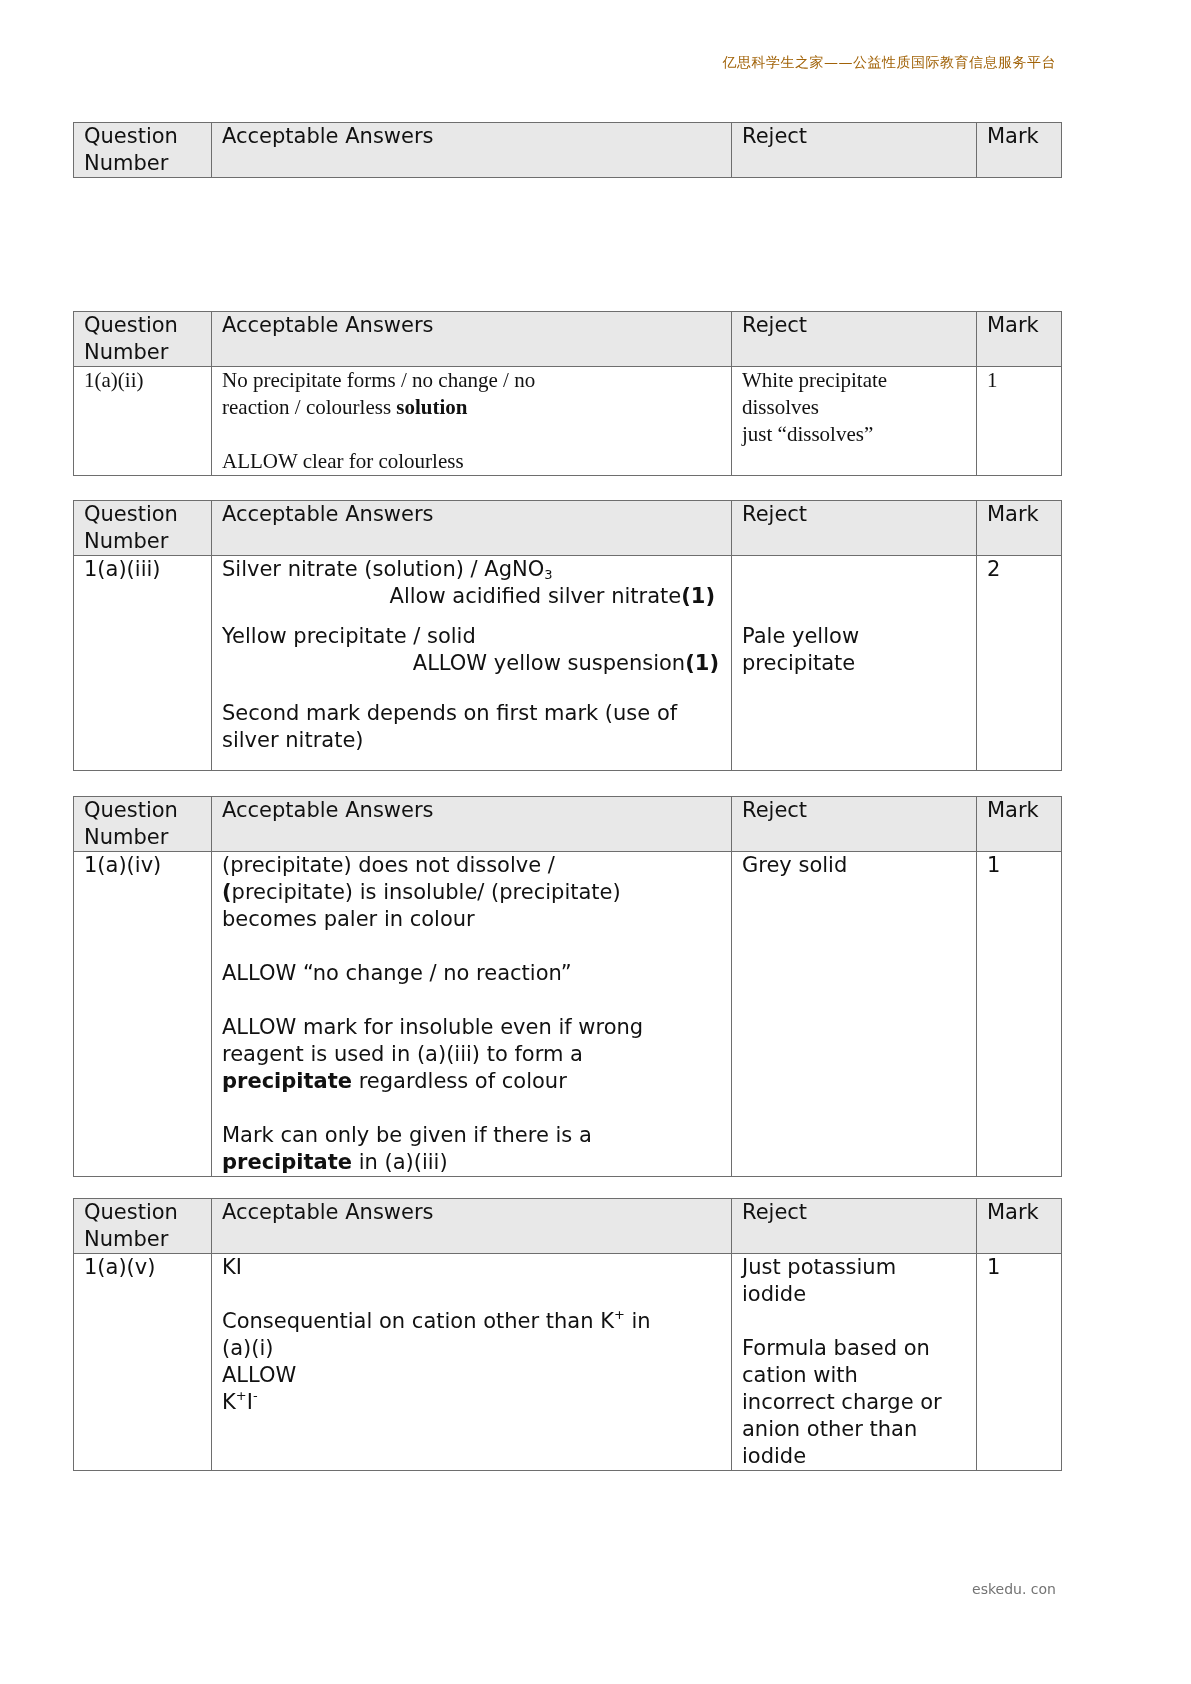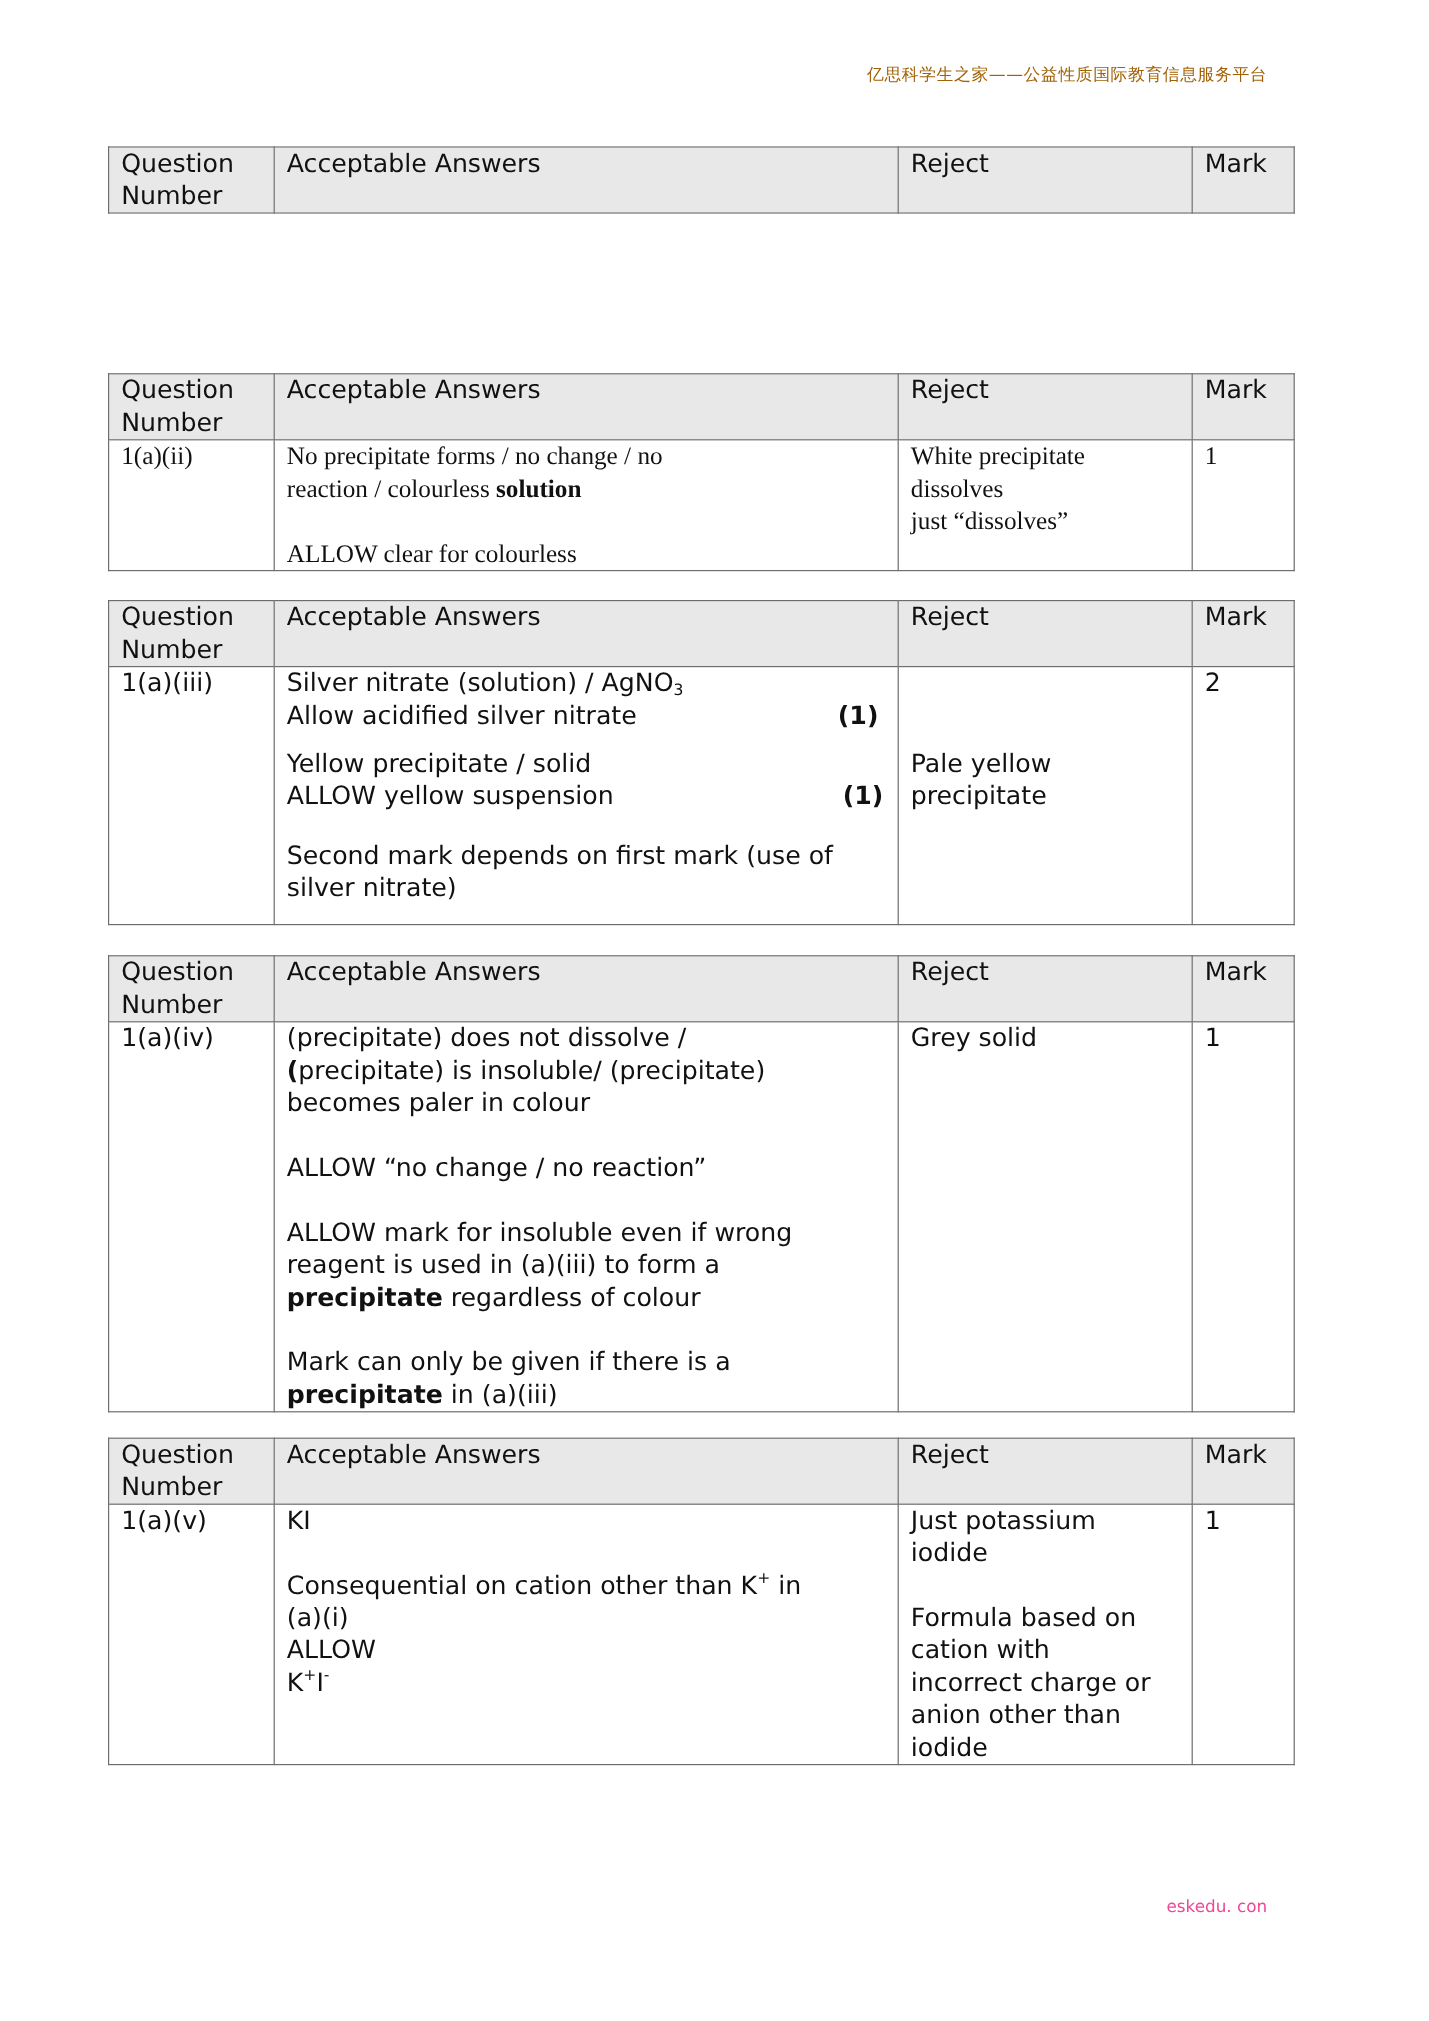--- a/index.html
+++ b/index.html
@@ -7,44 +7,44 @@
     width: 1191px; height: 1684px; position: relative; overflow: hidden;
     font-family: "DejaVu Sans", sans-serif; color: #111;
   }
   .page-header {
     position: absolute; top: 54px; right: 135px;
     font-size: 14px; color: #a16207; letter-spacing: 0.5px;
     font-family: "DejaVu Sans", sans-serif;
   }
   .page-footer {
     position: absolute; top: 1581px; right: 135px;
-    font-size: 14px; color: #ec4899;
+    font-size: 14px; color: #737373;
     font-family: "DejaVu Sans", sans-serif;
   }
   .ms-table {
     position: absolute; left: 73px; width: 988px;
     border-collapse: collapse; table-layout: fixed;
-    font-size: 21px; line-height: 27px; margin-left: 17px;
+    font-size: 21px; line-height: 27px;
   }
   .ms-table td, .ms-table th {
     border: 1.5px solid #6e6e6e; vertical-align: top;
     padding: 0 10px; text-align: left; font-weight: normal;
     overflow: hidden;
   }
   .ms-table th { background: #e8e8e8; height: 54px; padding-top: 0; }
   .ms-table col.c1 { width: 138px; }
   .ms-table col.c2 { width: 520px; }
   .ms-table col.c3 { width: 245px; }
   .ms-table col.c4 { width: 85px; }
   .qnum { font-weight: bold; }
   .mark { font-weight: bold; }
   .b { font-weight: bold; }
   .line { display: block; min-height: 27px; white-space: nowrap; }
   .blank { display: block; height: 27px; }
-  .subline { display: flex; justify-content: space-between; white-space: nowrap; }
+  .subline { display: flex; justify-content: flex-end; white-space: nowrap; }
   .subline .pt { font-weight: bold; padding-right: 2px; }
   sup { font-size: 13px; vertical-align: 9px; line-height: 0; }
   sub { font-size: 13px; vertical-align: -3px; line-height: 0; }
 </style>
 </head>
 <body>
 
 <div class="page-header">亿思科学生之家——公益性质国际教育信息服务平台</div>
 
 <table class="ms-table" style="top:122px;">

